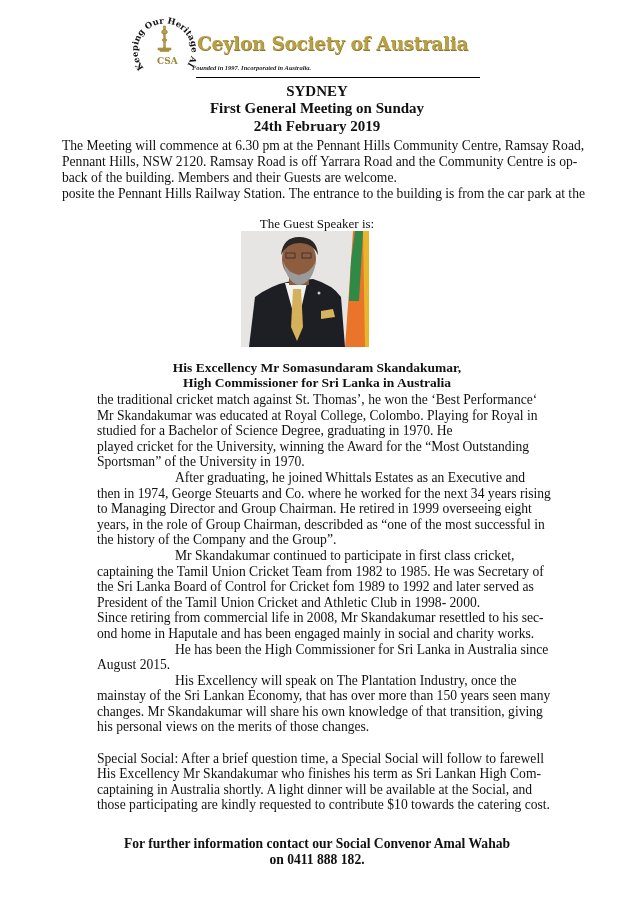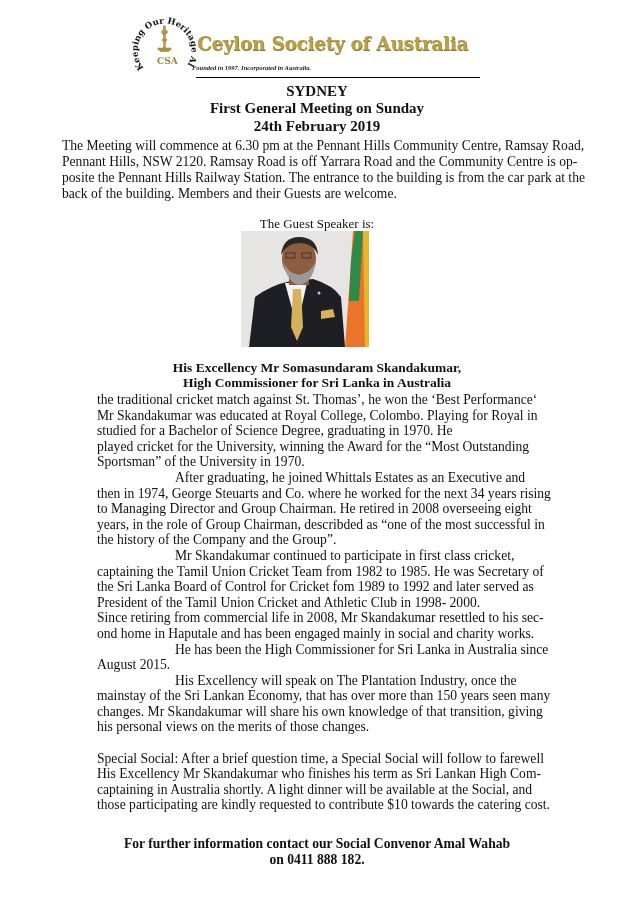--- a/index.html
+++ b/index.html
@@ -62,22 +62,22 @@
 <div class="brand-tagline">Founded in 1997. Incorporated in Australia.</div>
 <div class="header-rule"></div>
 
 <div class="center h-city">SYDNEY</div>
 <div class="center h-meeting">First General Meeting on Sunday</div>
 <div class="center h-date">24th February 2019</div>
 
 <div class="intro">
   <span class="line">The Meeting will commence at 6.30 pm at the Pennant Hills Community Centre, Ramsay Road,</span>
   <span class="line">Pennant Hills, NSW 2120.  Ramsay Road is off Yarrara Road and the Community Centre is op-</span>
+  <span class="line">back of the building. Members and their Guests are welcome.</span>
   <span class="line">posite the Pennant Hills Railway Station. The entrance to the building is from the car park at the</span>
-  <span class="line">back of the building. Members and their Guests are welcome.</span>
 </div>
 
 <div class="center guest-label">The Guest Speaker is:</div>
 
 <div class="photo" title="Portrait of the guest speaker in front of the Sri Lankan flag">
   <svg width="128" height="116" viewBox="0 0 128 116">
     <rect width="128" height="116" fill="#e6e5e3"></rect>
 
     <polygon points="112,0 128,0 128,116 104,116 108,60" fill="#e9742a"></polygon>
     <polygon points="114,0 122,0 118,70 108,70 110,30" fill="#2e8a46"></polygon>
@@ -111,21 +111,21 @@
 </div>
 
 <div class="bio" id="bio">
     <span class="line">the traditional cricket match against St. Thomas’, he won the ‘Best Performance‘</span>
     <span class="line">Mr Skandakumar was educated at Royal College, Colombo. Playing for Royal in</span>
     <span class="line">studied for a Bachelor of Science Degree, graduating in 1970. He</span>
     <span class="line">played cricket for the University, winning the Award for the “Most Outstanding</span>
     <span class="line">Sportsman” of the University in 1970.</span>
     <span class="line indent">After graduating, he joined Whittals Estates as an Executive and</span>
     <span class="line">then in 1974, George Steuarts and Co. where he worked for the next 34 years rising</span>
-    <span class="line">to Managing Director and Group Chairman. He retired in 2008 overseeing eight</span>
+    <span class="line">to Managing Director and Group Chairman. He retired in 1999 overseeing eight</span>
     <span class="line">years, in the role of Group Chairman, describded as “one of the most successful in</span>
     <span class="line">the history of the Company and the Group”.</span>
     <span class="line indent">Mr Skandakumar continued to participate in first class cricket,</span>
     <span class="line">captaining the Tamil Union Cricket Team from 1982 to 1985. He was Secretary of</span>
     <span class="line">the Sri Lanka Board of Control for Cricket fom 1989 to 1992 and later served as</span>
     <span class="line">President of the Tamil Union Cricket and Athletic Club in 1998- 2000.</span>
     <span class="line">Since retiring from commercial life in 2008, Mr Skandakumar resettled to his sec-</span>
     <span class="line">ond home in Haputale and has been engaged mainly in social and charity works.</span>
     <span class="line indent">He has been the High Commissioner for Sri Lanka in Australia since</span>
     <span class="line">August 2015.</span>

